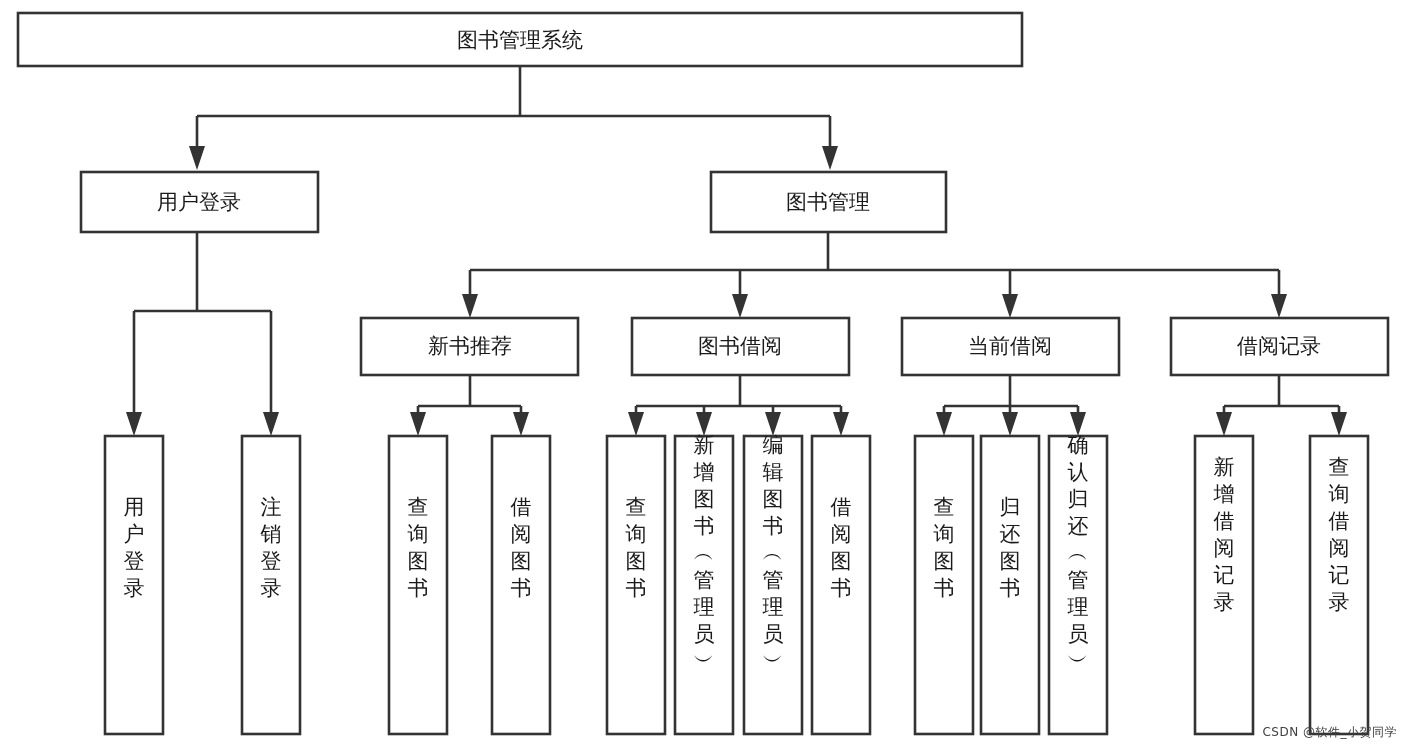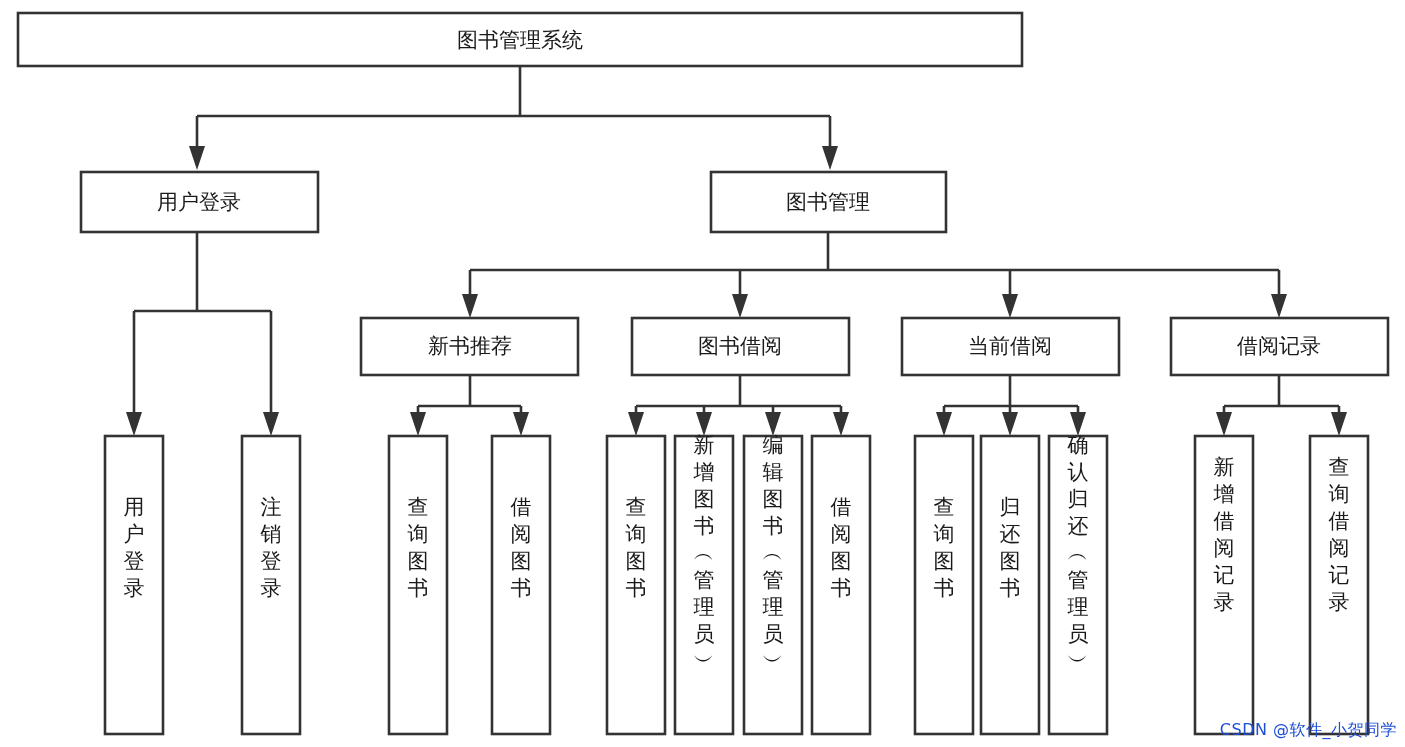--- a/index.html
+++ b/index.html
@@ -46,22 +46,22 @@
   .node-label-v {
     font-family: "DejaVu Sans", "Liberation Sans", sans-serif;
     font-size: 21px;
     fill: #1a1a1a;
   }
   .watermark {
     position: absolute;
     right: 8px;
     bottom: 6px;
     font-family: "DejaVu Sans", "Liberation Sans", sans-serif;
-    font-size: 16px;
-    color: #1d4ed8;
+    font-size: 12px;
+    color: #404040;
     letter-spacing: 0.5px;
     white-space: nowrap;
     pointer-events: none;
     margin-top: 48px;
   }
 </style>
 </head>
 <body>
 
 <div id="diagram-root">

